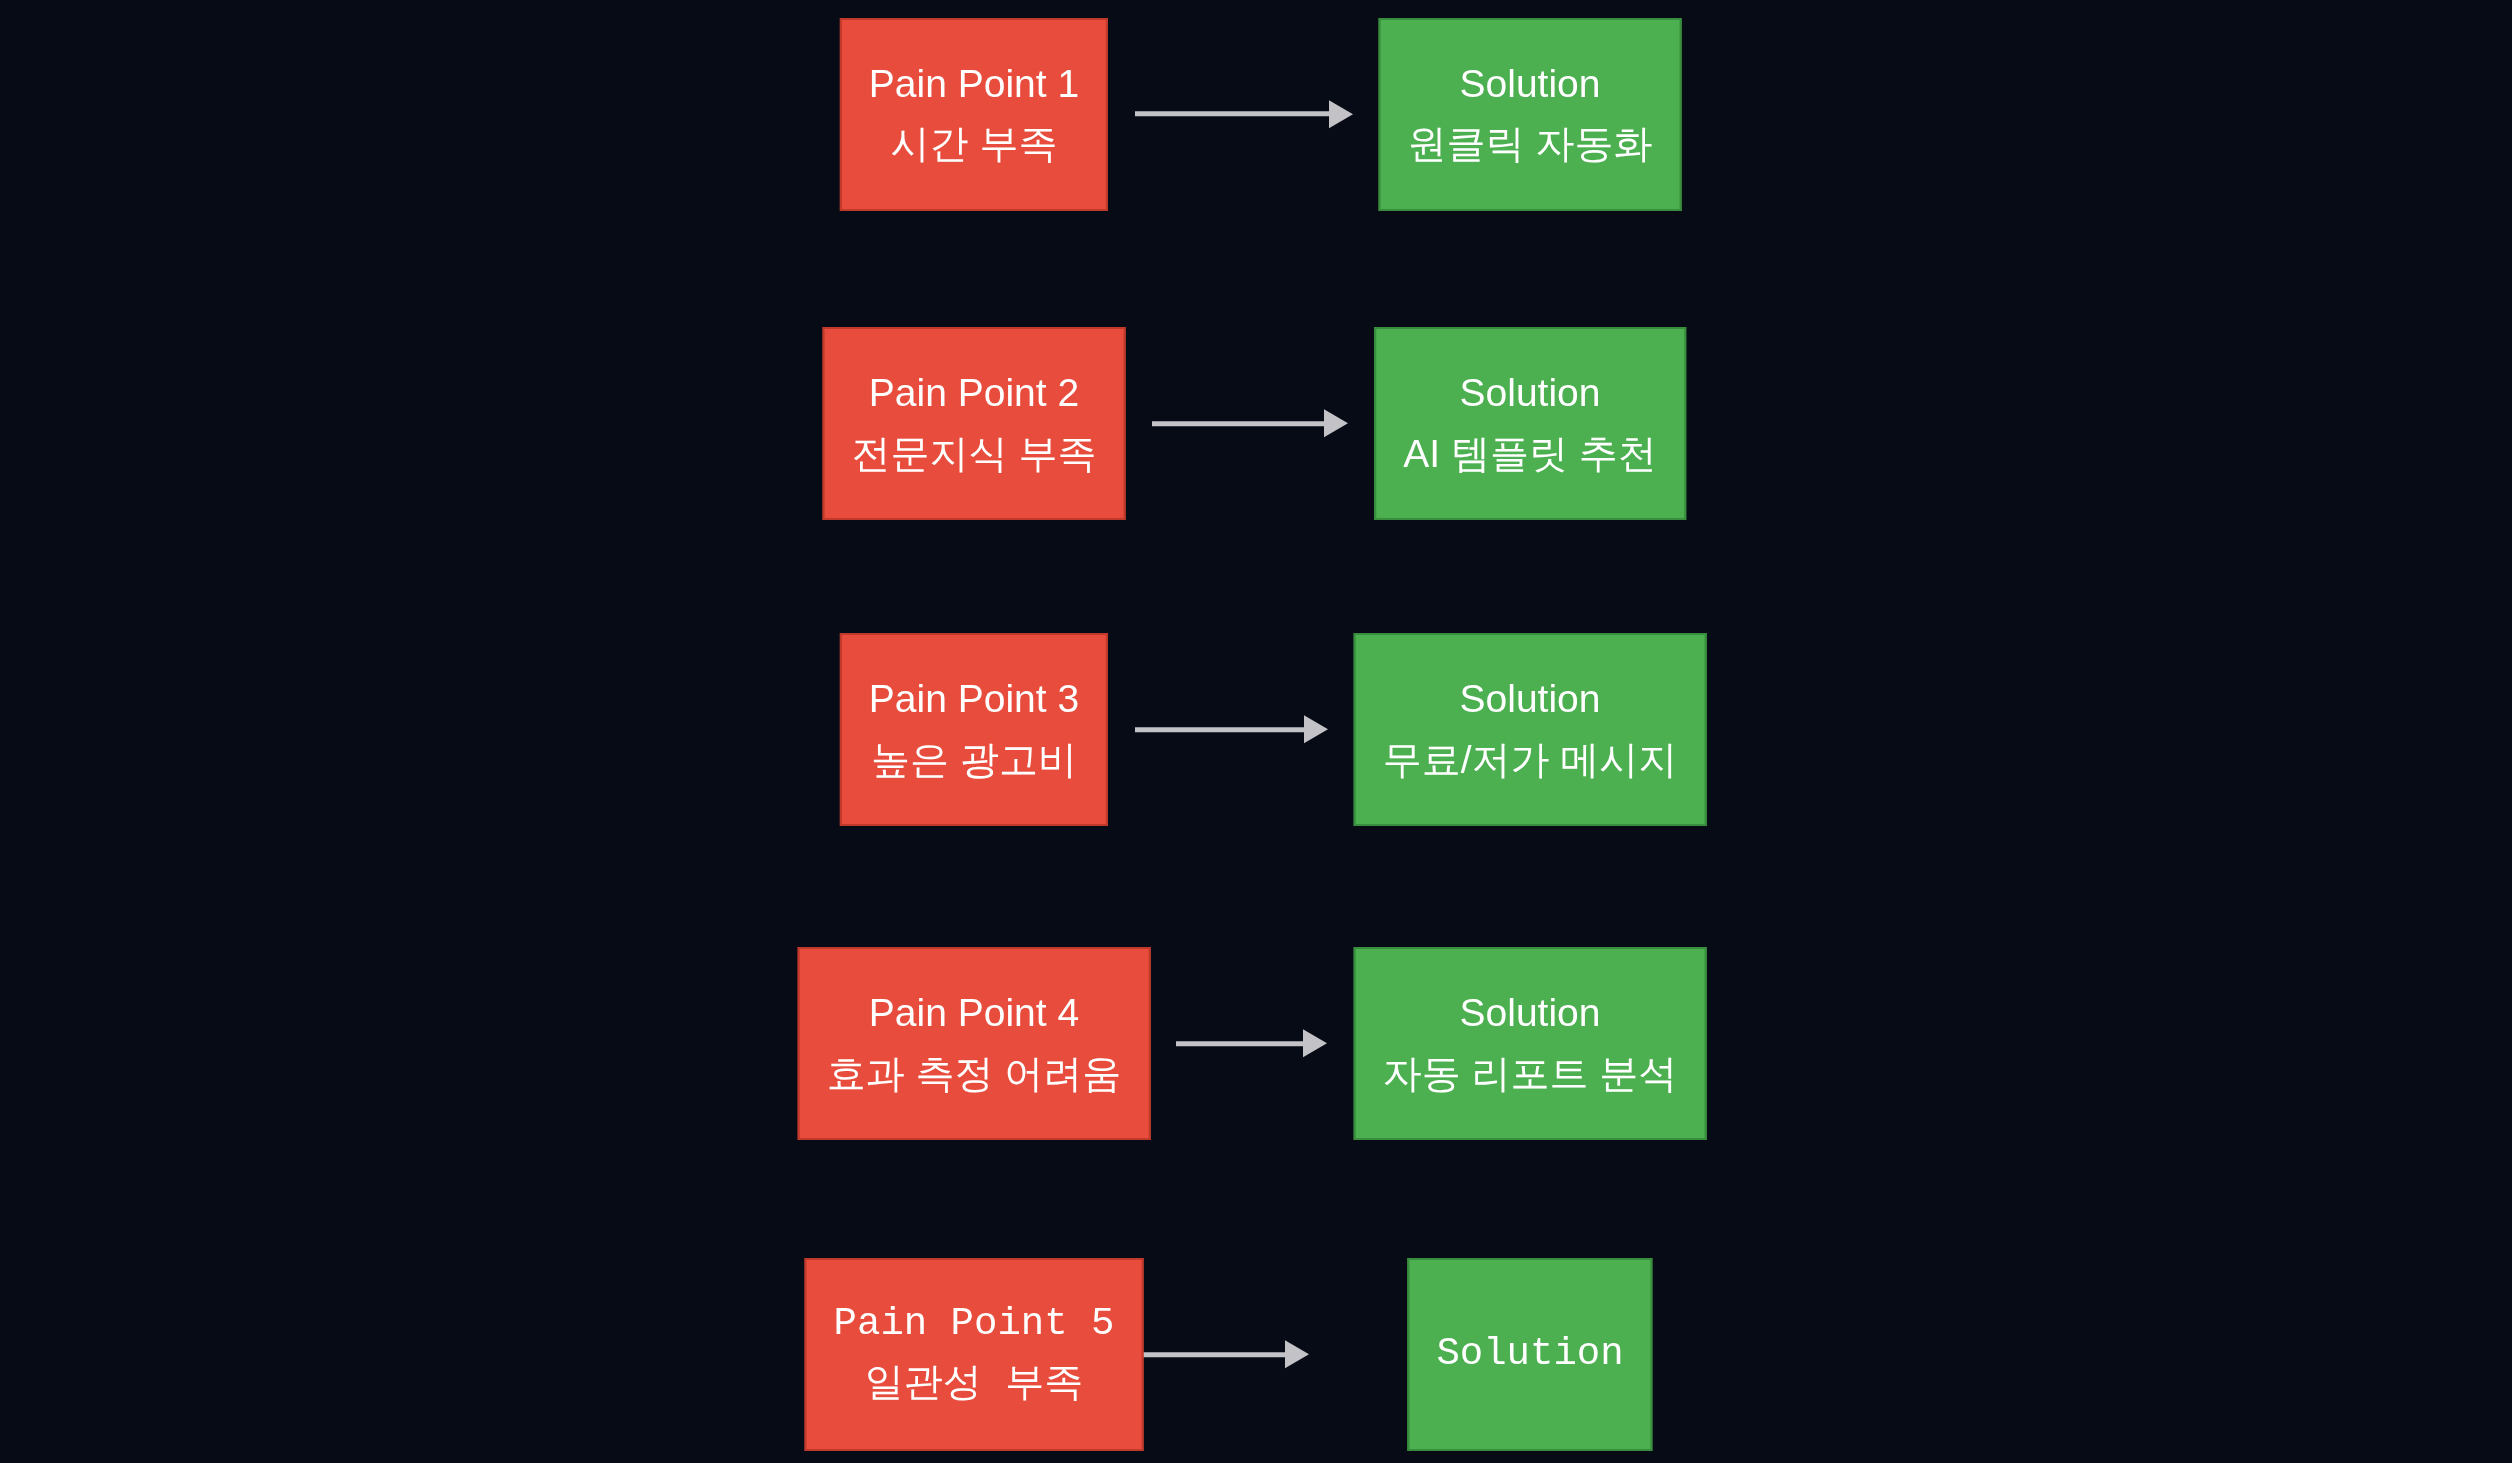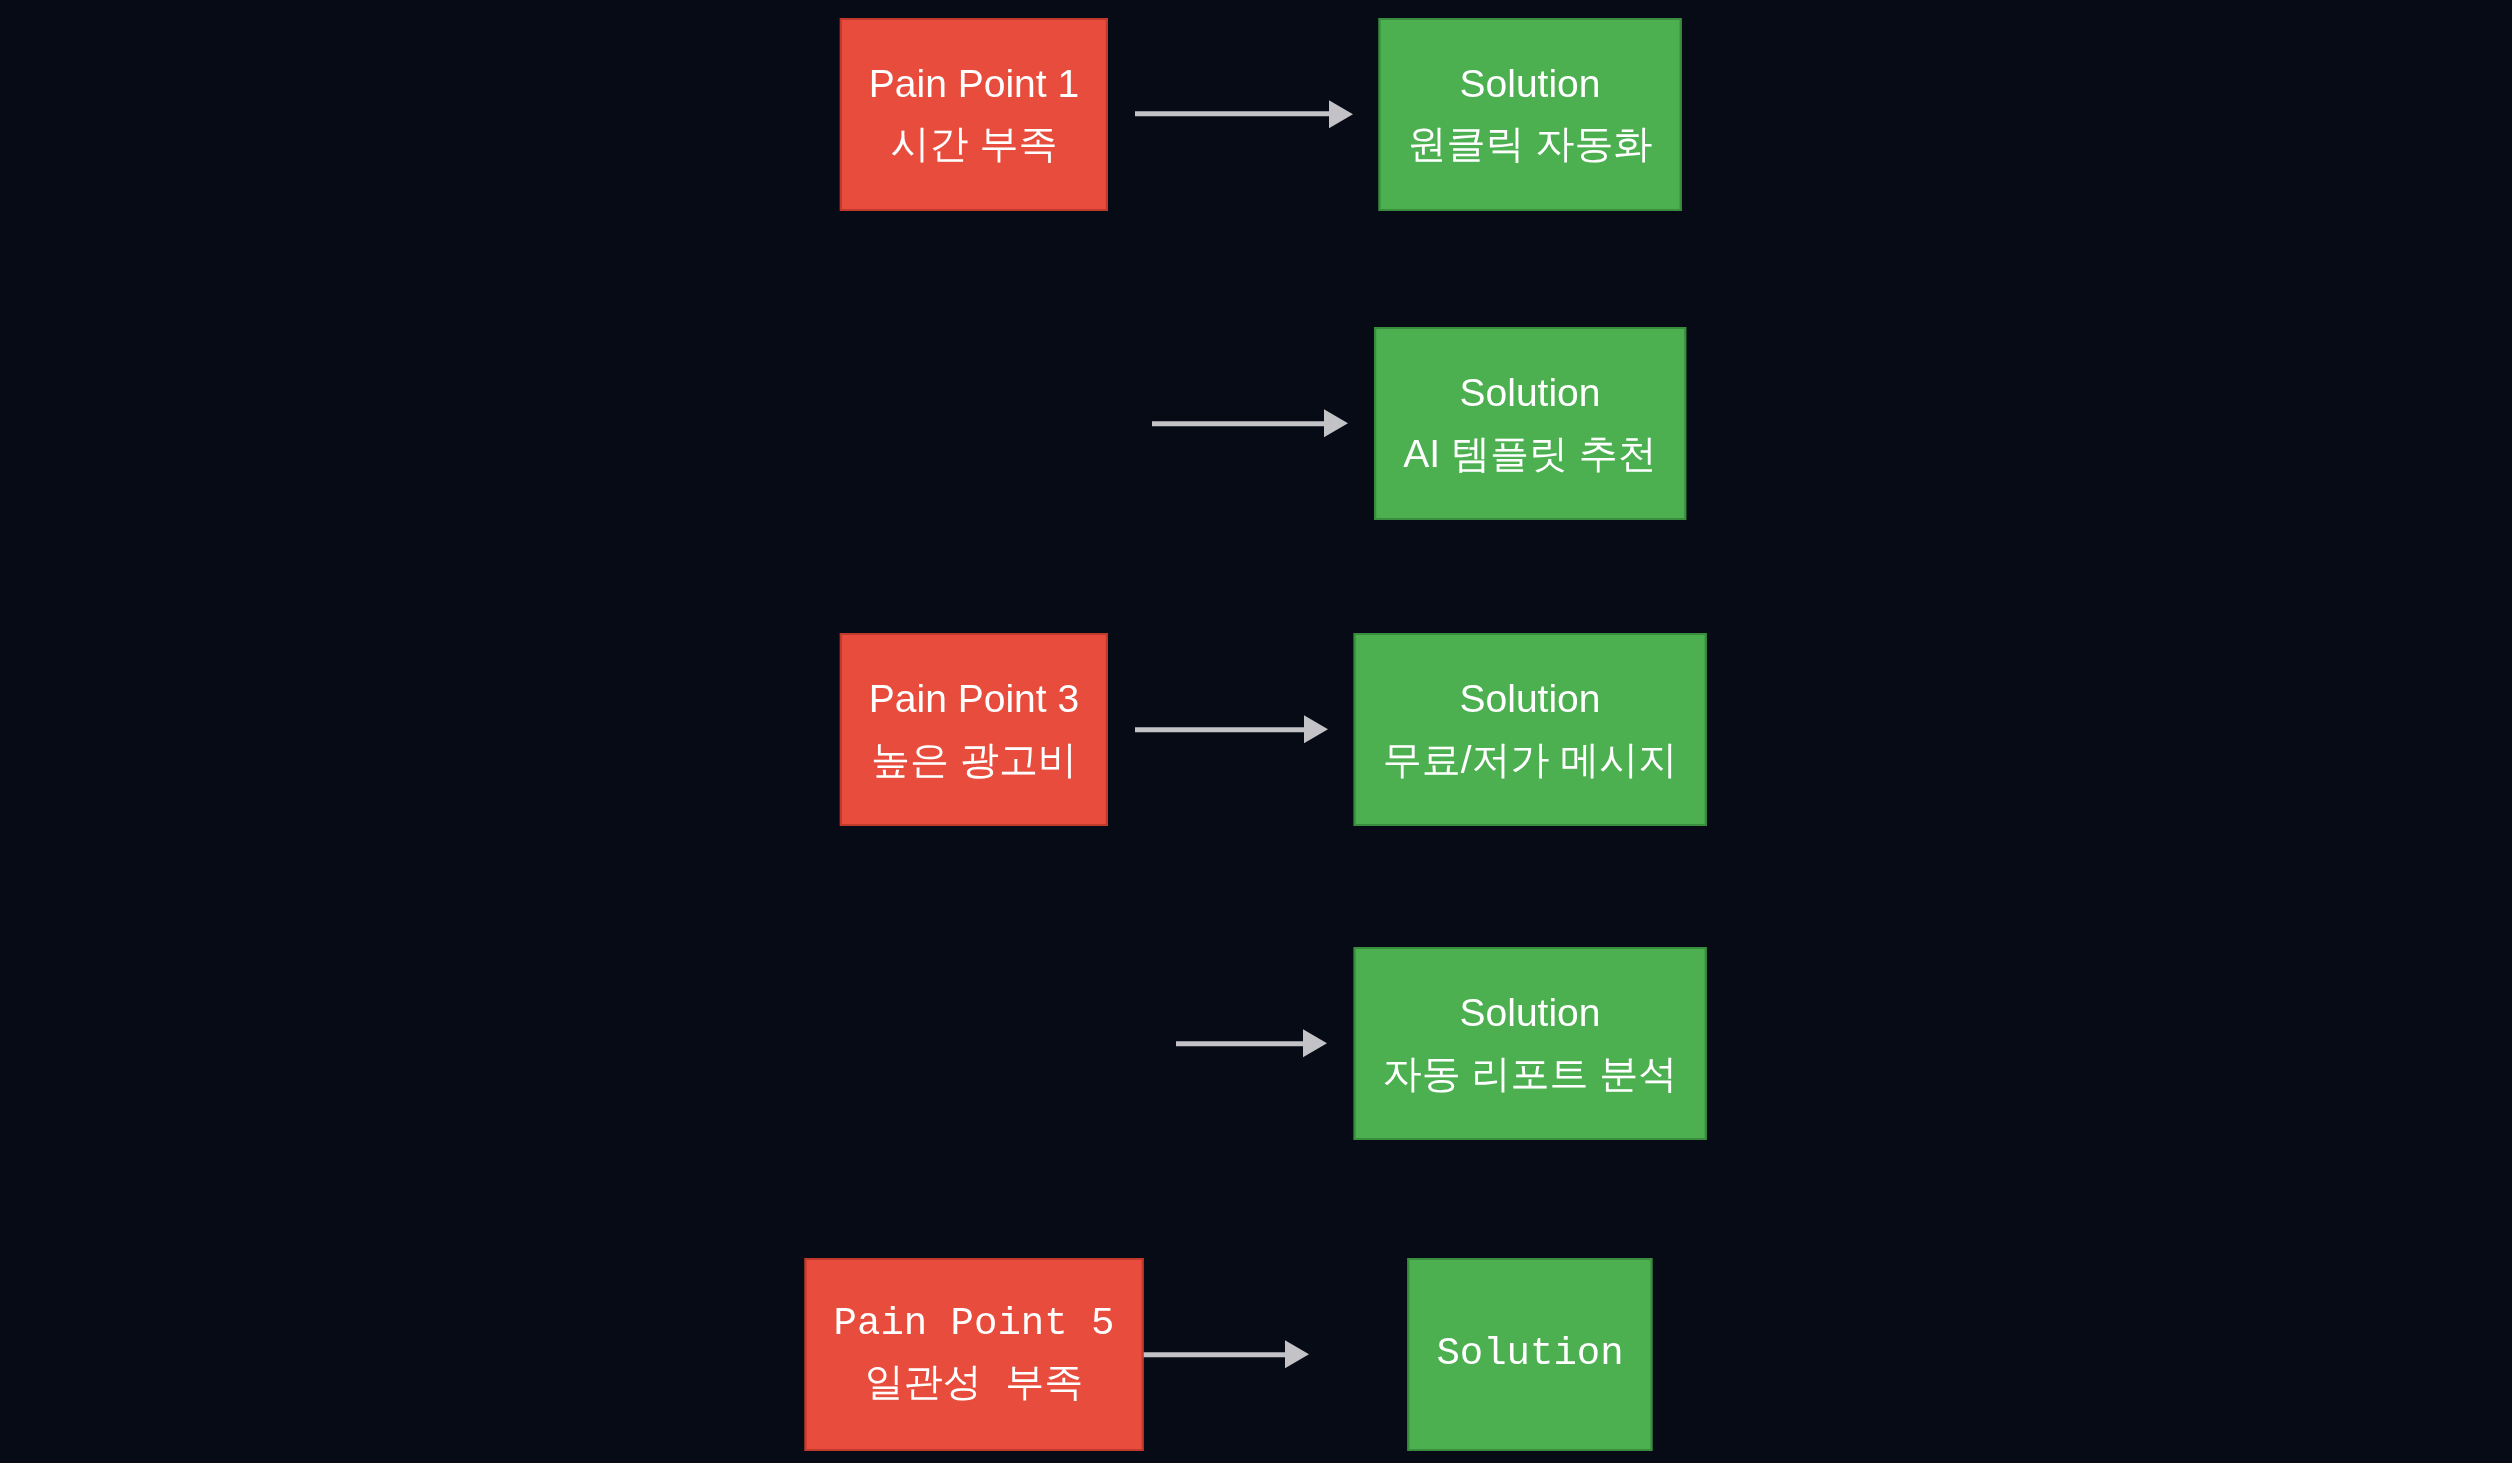--- a/index.html
+++ b/index.html
@@ -100,20 +100,24 @@
       <div class="shaft"></div>
       <div class="head"></div>
     </div>
     <div class="box sol">
       <div>Solution</div>
       <div>원클릭 자동화</div>
     </div>
   </div>
 
   <div class="row">
+    <div class="box pain">
+      <div>Pain Point 2</div>
+      <div>전문지식 부족</div>
+    </div>
     <div class="arrow" style="left: 1152px; width: 196px;">
       <div class="shaft"></div>
       <div class="head"></div>
     </div>
     <div class="box sol">
       <div>Solution</div>
       <div>AI 템플릿 추천</div>
     </div>
   </div>
 
@@ -126,20 +130,24 @@
       <div class="shaft"></div>
       <div class="head"></div>
     </div>
     <div class="box sol">
       <div>Solution</div>
       <div>무료/저가 메시지</div>
     </div>
   </div>
 
   <div class="row">
+    <div class="box pain">
+      <div>Pain Point 4</div>
+      <div>효과 측정 어려움</div>
+    </div>
     <div class="arrow" style="left: 1176px; width: 151px;">
       <div class="shaft"></div>
       <div class="head"></div>
     </div>
     <div class="box sol">
       <div>Solution</div>
       <div>자동 리포트 분석</div>
     </div>
   </div>
 

